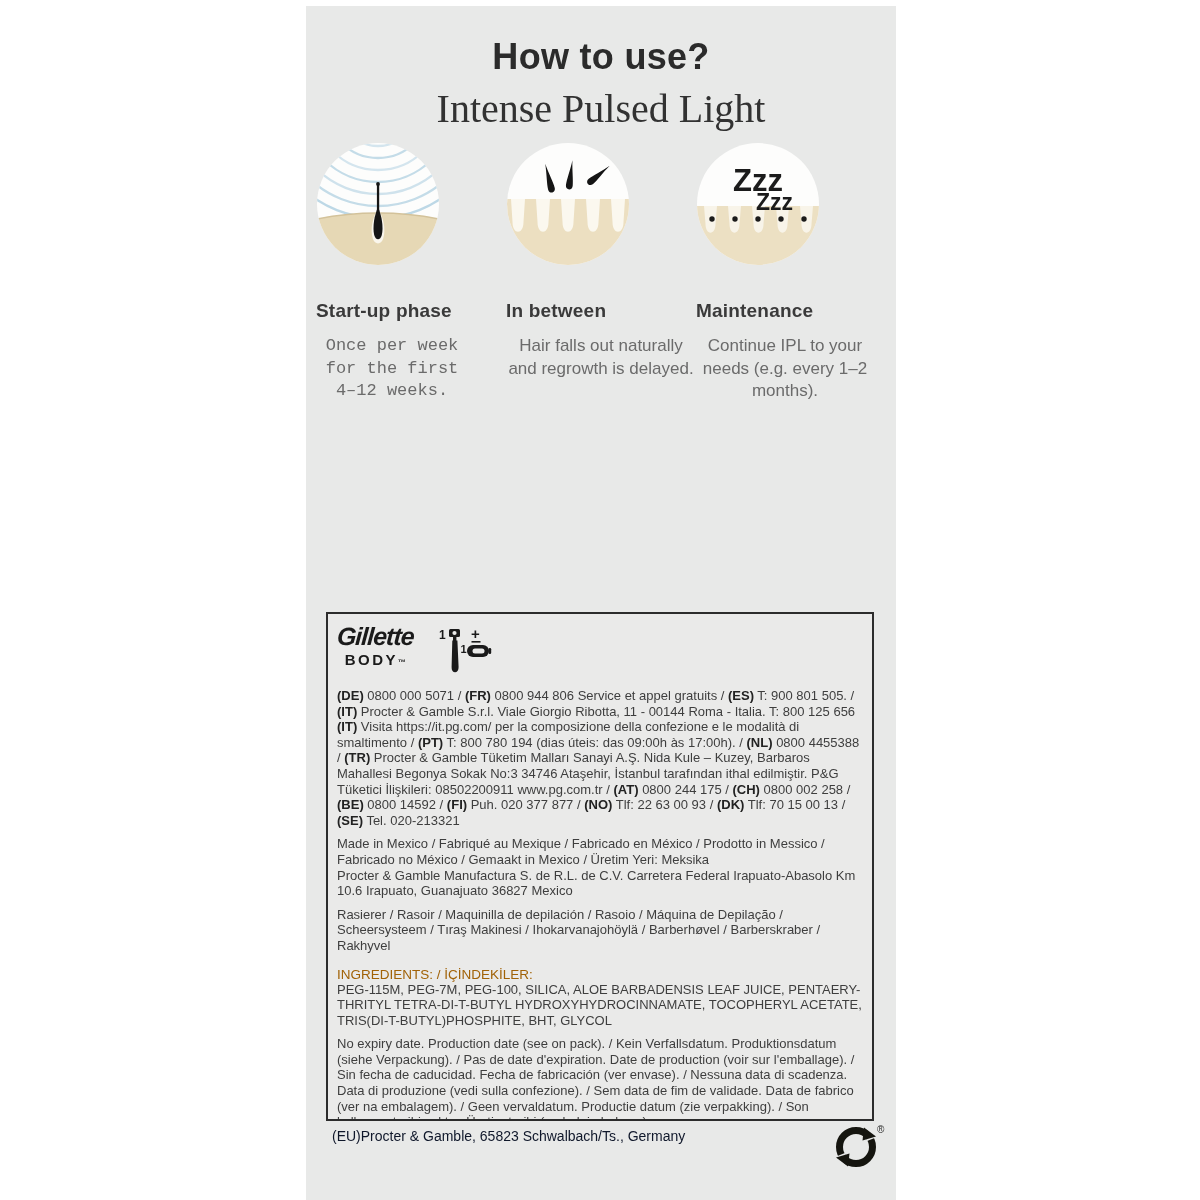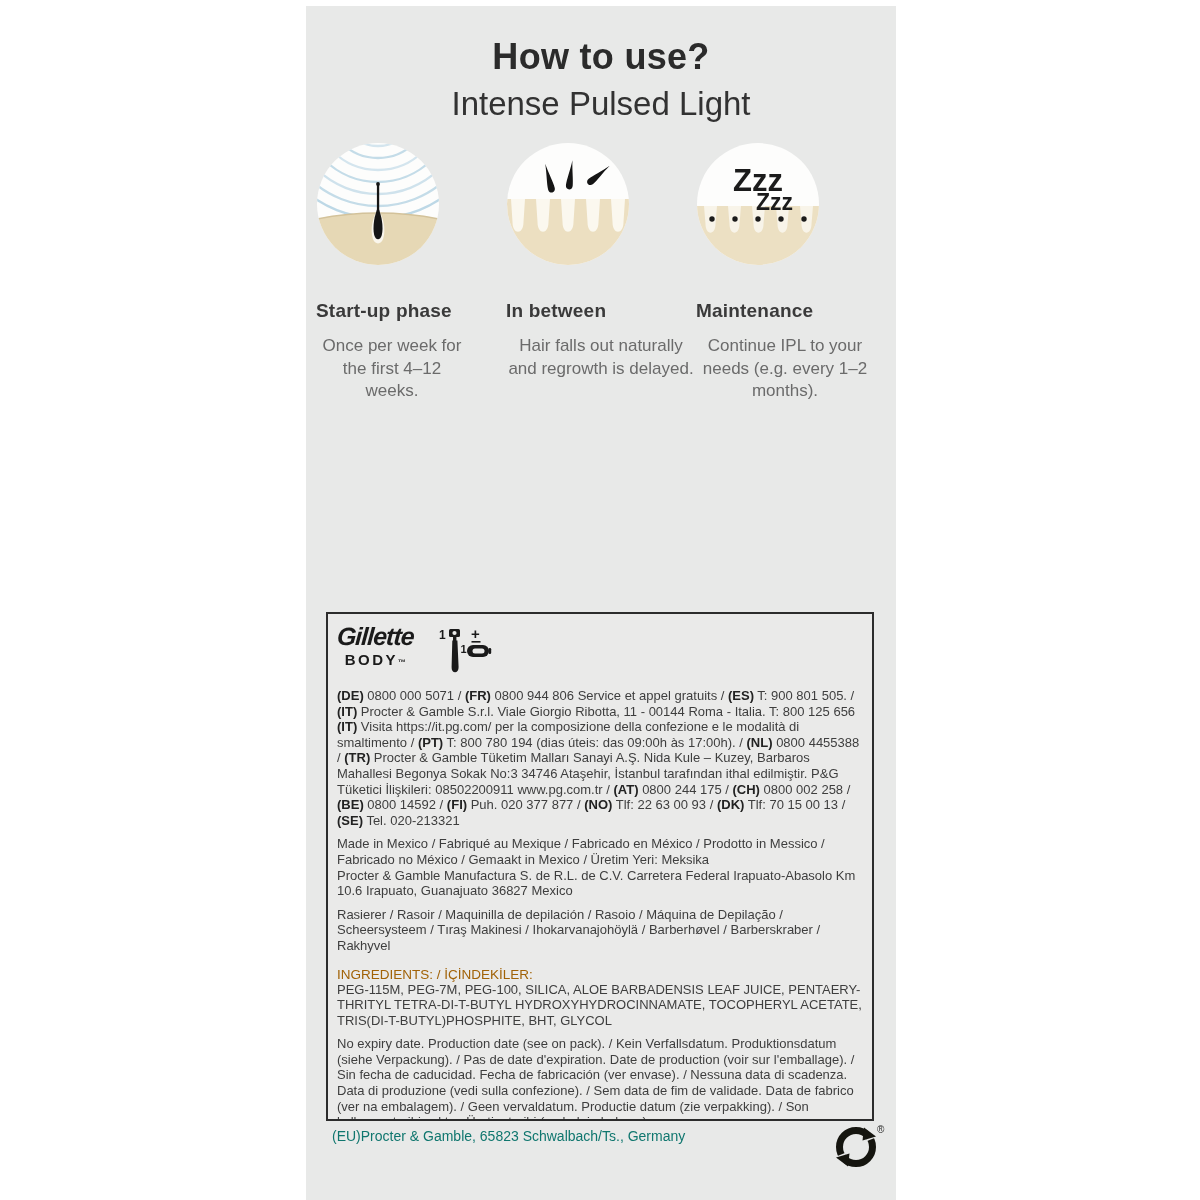--- a/index.html
+++ b/index.html
@@ -3,49 +3,49 @@
 <meta charset="utf-8">
 <style>
   html,body{margin:0;padding:0;background:#ffffff;}
   .page{position:relative;width:1200px;height:1200px;background:#ffffff;overflow:hidden;
         font-family:"Liberation Sans",sans-serif;padding-left:48px;}
   .panel{position:absolute;left:306px;top:6px;width:590px;height:1194px;background:#e8e9e8;}
 
   
   .header{position:absolute;top:30px;left:0;width:100%;text-align:center;color:#2b2b2b;}
   .title{font-size:36px;font-weight:bold;letter-spacing:.3px;}
-  .subtitle{font-size:33px;font-weight:400;margin-top:7px;color:#323232;}
+  .subtitle{font-size:40px;font-weight:400;margin-top:7px;color:#323232;font-family:Liberation Serif, serif;}
 
   
   .steps{position:absolute;top:136px;left:0;width:100%;display:flex;justify-content:center;}
   .step{width:190px;display:flex;flex-direction:column;align-items:flex-start;}
   .step-icon{width:124px;height:124px;display:block;}
   .step-title{margin-top:34px;font-size:19px;font-weight:bold;color:#3a3a3a;letter-spacing:.2px;}
   .step-desc{margin-top:13px;font-size:17px;line-height:1.33;color:#6b6b6b;text-align:center;}
-  .w1{max-width:152px;} .w2{max-width:200px;} .w3{max-width:178px;}
+  .w1{max-width:152px;font-family:Liberation Mono, monospace;} .w2{max-width:200px;} .w3{max-width:178px;}
 
   
   .info-box{position:absolute;left:20px;top:606px;width:548px;height:509px;box-sizing:border-box;
             border:2px solid #2c2c2c;background:#eaeae9;padding:10px 9px 6px 9px;color:#3e3e3e;
             overflow:hidden;}
   .logo-row{display:flex;align-items:flex-start;height:56px;}
   .gillette-logo{line-height:1;}
   .gillette-script{font-size:25px;font-weight:bold;font-style:italic;color:#1a1a1a;
                    letter-spacing:-1px;transform:skewX(-4deg);display:inline-block;}
   .body-line{font-size:15px;font-weight:bold;color:#1a1a1a;letter-spacing:2.5px;text-align:center;margin-top:3px;}
   .tm{font-size:8px;vertical-align:baseline;letter-spacing:0;}
   .razor-icon{margin-left:22px;margin-top:2px;}
 
   .box-text{font-size:13px;line-height:1.2;margin-top:8px;}
   .box-text b{color:#222;}
   .tight{margin-top:0;}
   .ingredients-label{font-weight:normal;color:#a16207;margin-top:13px;font-size:13.5px;}
 
   
-  .footer-row{position:absolute;left:26px;top:1122px;width:548px;font-size:14px;color:#0f766e;}
+  .footer-row{position:absolute;left:26px;top:1122px;width:548px;font-size:14px;color:#0f172a;}
   .green-dot{position:absolute;left:528px;top:1116px;width:56px;height:50px;}
 </style>
 </head>
 <body>
 
 <div class="page">
   <div class="panel">
 
     <div class="header">
       <div class="title">How to use?</div>

